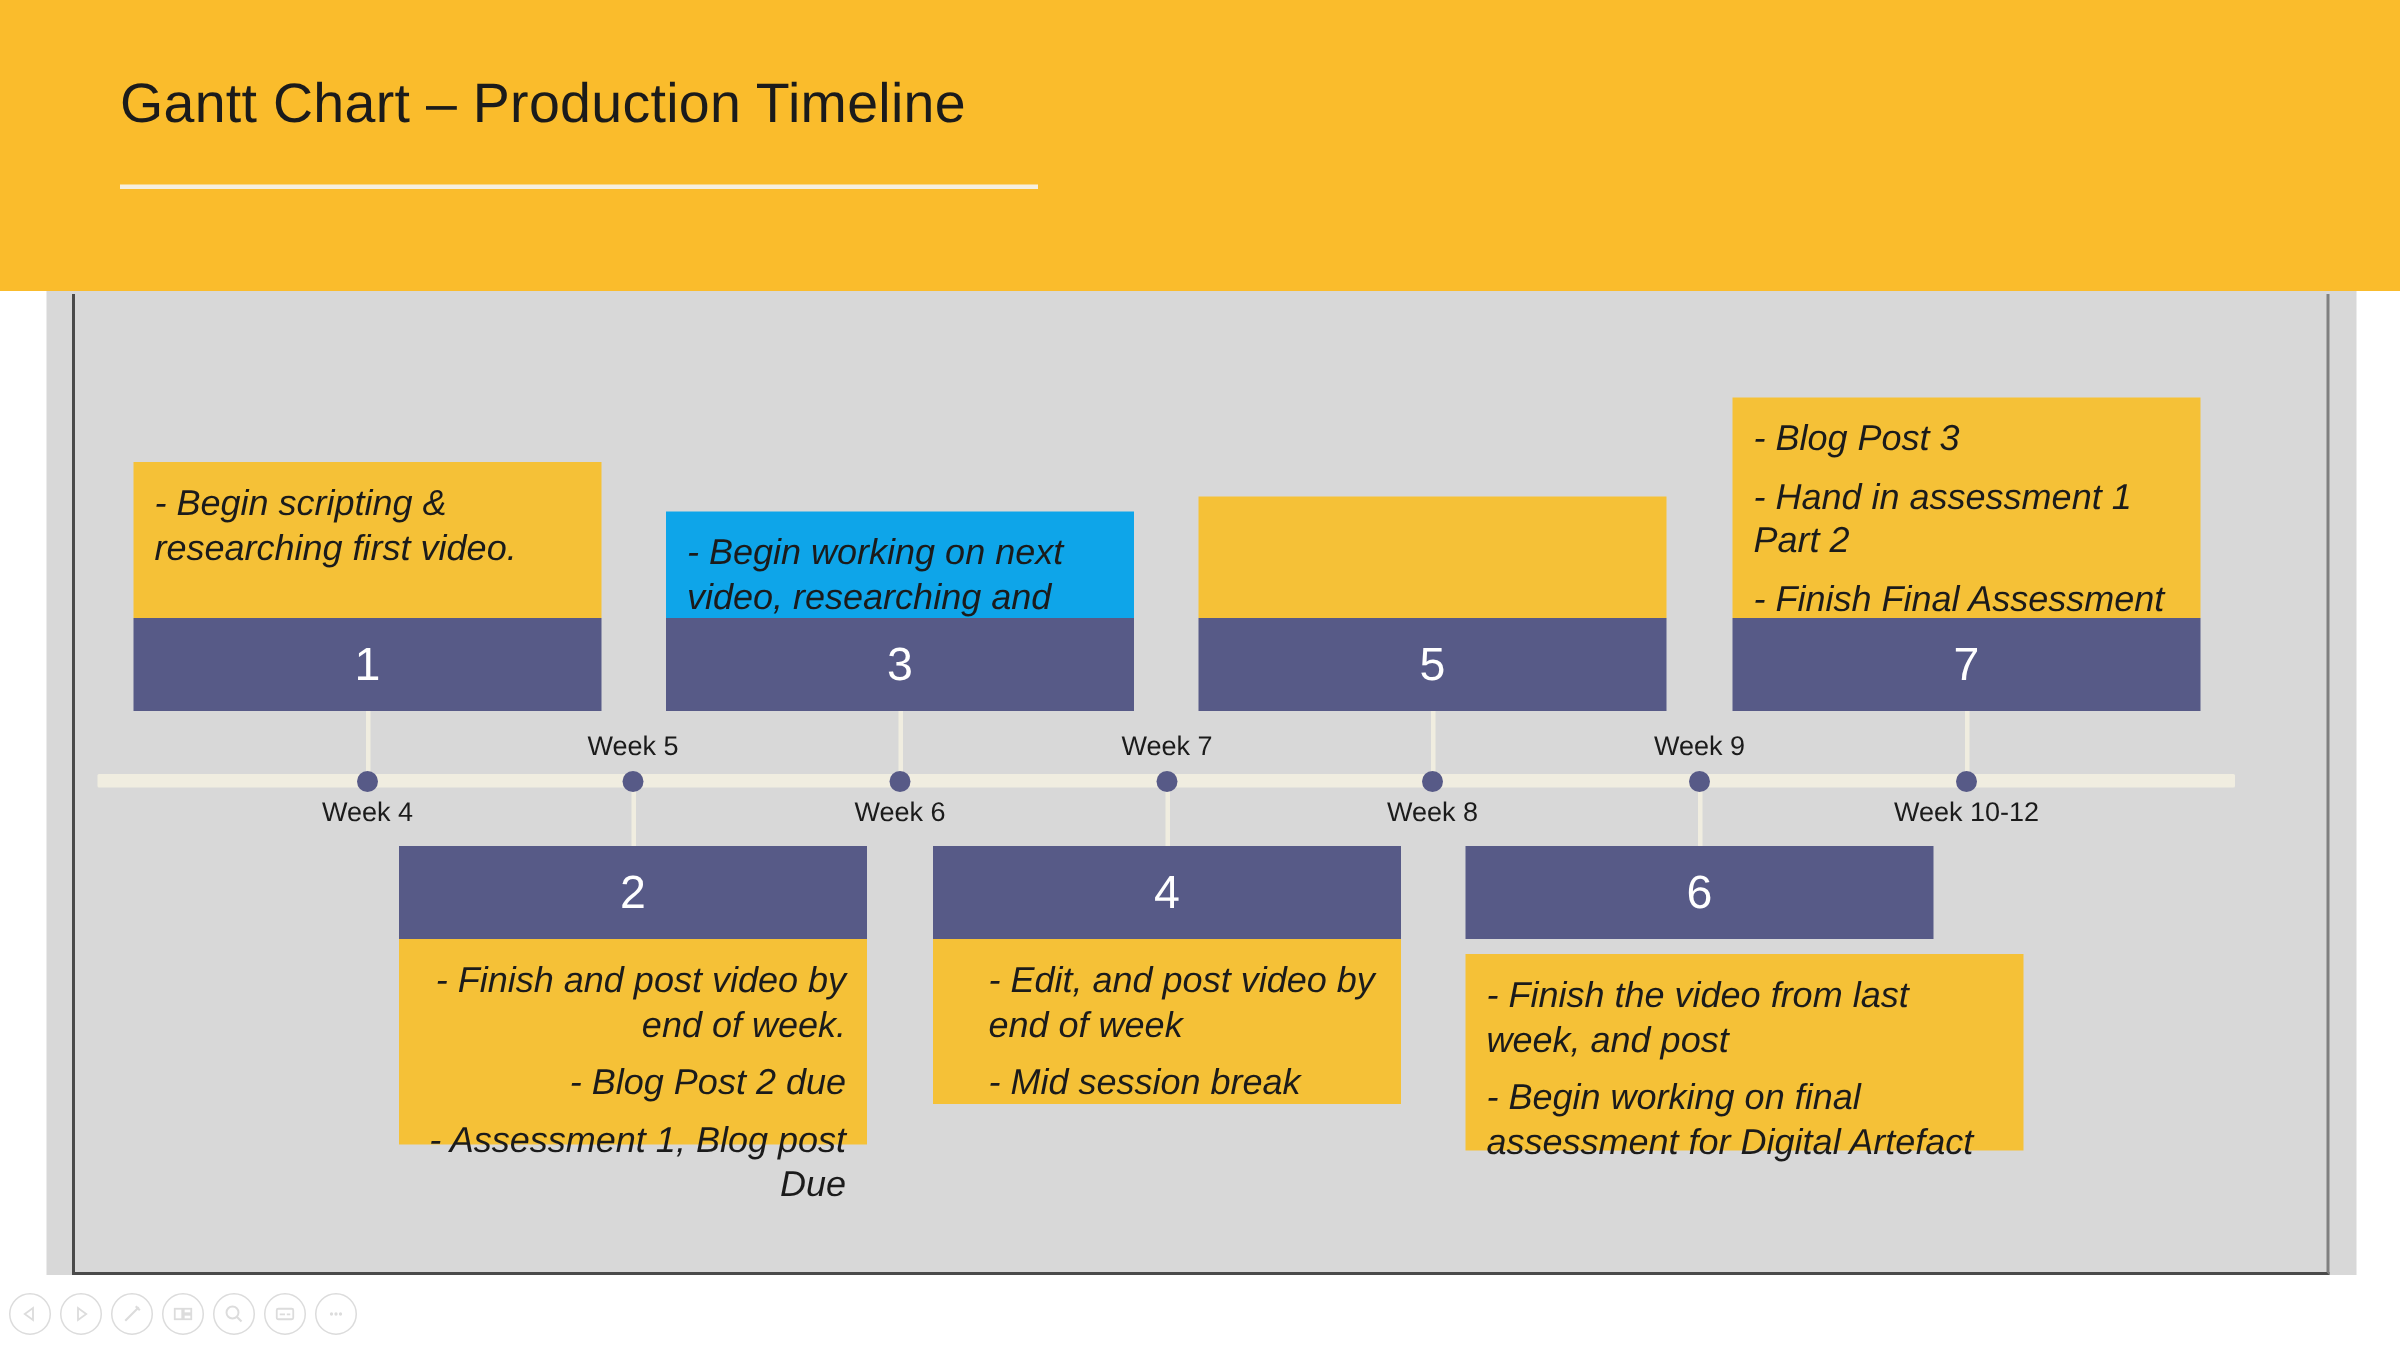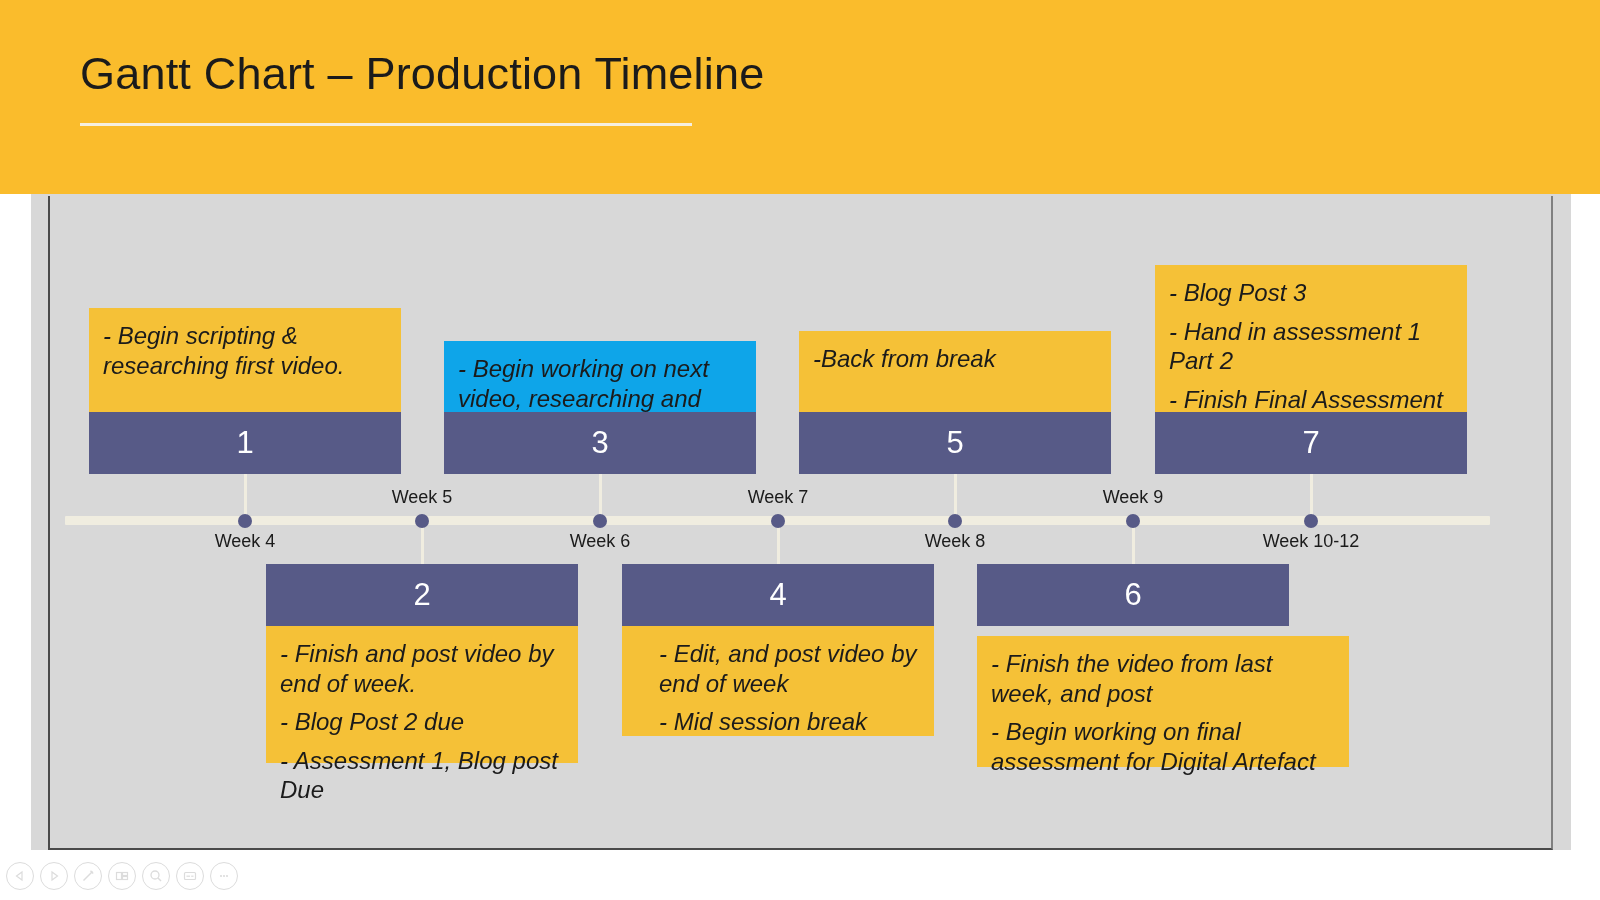--- a/index.html
+++ b/index.html
@@ -20,21 +20,21 @@
     position: absolute;
     left: 0; top: 0;
     width: 1600px;
     height: 194px;
     background: #FABC2C;
   }
   #slide-title {
     position: absolute;
     left: 80px;
     top: 48px;
-    font-size: 45px;
+    font-size: 37px;
     font-weight: 400;
     color: #1b1b1b;
     letter-spacing: 0.2px;
     white-space: nowrap;
   }
   #title-underline {
     position: absolute;
     left: 80px;
     top: 123px;
     width: 612px;
@@ -166,21 +166,21 @@
     <div class="connector" style="left: 245px; top: 474px; height: 45px;"></div>
     <div class="note-box" style="position: absolute; left: 89px; top: 308px; width: 312px; height: 104px; background: rgb(245, 193, 55);">
       <p class="note-line">- Begin scripting &amp; researching first video.</p>
     </div>
     <div class="num-bar" style="position: absolute; left: 89px; top: 412px; width: 312px; background: rgb(87, 90, 135);">
       <span>1</span>
     </div>
     <div class="axis-dot" style="left: 245px;"></div>
     <div class="tick-label below" style="left: 245px;">Week 4</div>
     <div class="connector" style="left: 422px; top: 521px; height: 43px;"></div>
-    <div class="note-box" style="position: absolute; left: 266px; top: 626px; width: 312px; height: 137px; background: rgb(245, 193, 55);">
+    <div class="note-box" style="position: absolute; left: 266px; top: 626px; width: 312px; height: 137px; background: rgb(245, 193, 55); text-align: right;">
       <p class="note-line">- Finish and post video by end of week.</p>
       <p class="note-line">- Blog Post 2 due</p>
       <p class="note-line">- Assessment 1, Blog post Due</p>
     </div>
     <div class="num-bar" style="position: absolute; left: 266px; top: 564px; width: 312px; background: rgb(87, 90, 135);">
       <span>2</span>
     </div>
     <div class="axis-dot" style="left: 422px;"></div>
     <div class="tick-label above" style="left: 422px;">Week 5</div>
     <div class="connector" style="left: 600px; top: 474px; height: 45px;"></div>
@@ -197,21 +197,20 @@
       <p class="note-line">- Edit, and post video by end of week</p>
       <p class="note-line">- Mid session break</p>
     </div>
     <div class="num-bar" style="position: absolute; left: 622px; top: 564px; width: 312px; background: rgb(87, 90, 135);">
       <span>4</span>
     </div>
     <div class="axis-dot" style="left: 778px;"></div>
     <div class="tick-label above" style="left: 778px;">Week 7</div>
     <div class="connector" style="left: 955px; top: 474px; height: 45px;"></div>
     <div class="note-box" style="position: absolute; left: 799px; top: 331px; width: 312px; height: 81px; background: rgb(245, 193, 55);">
-      <p class="note-line">-Back from break</p>
     </div>
     <div class="num-bar" style="position: absolute; left: 799px; top: 412px; width: 312px; background: rgb(87, 90, 135);">
       <span>5</span>
     </div>
     <div class="axis-dot" style="left: 955px;"></div>
     <div class="tick-label below" style="left: 955px;">Week 8</div>
     <div class="connector" style="left: 1133px; top: 521px; height: 43px;"></div>
     <div class="note-box" style="position: absolute; left: 977px; top: 626px; width: 372px; height: 131px; background: rgb(245, 193, 55); margin-top: 10px;">
       <p class="note-line">- Finish the video from last week, and post</p>
       <p class="note-line">- Begin working on final assessment for Digital Artefact</p>

